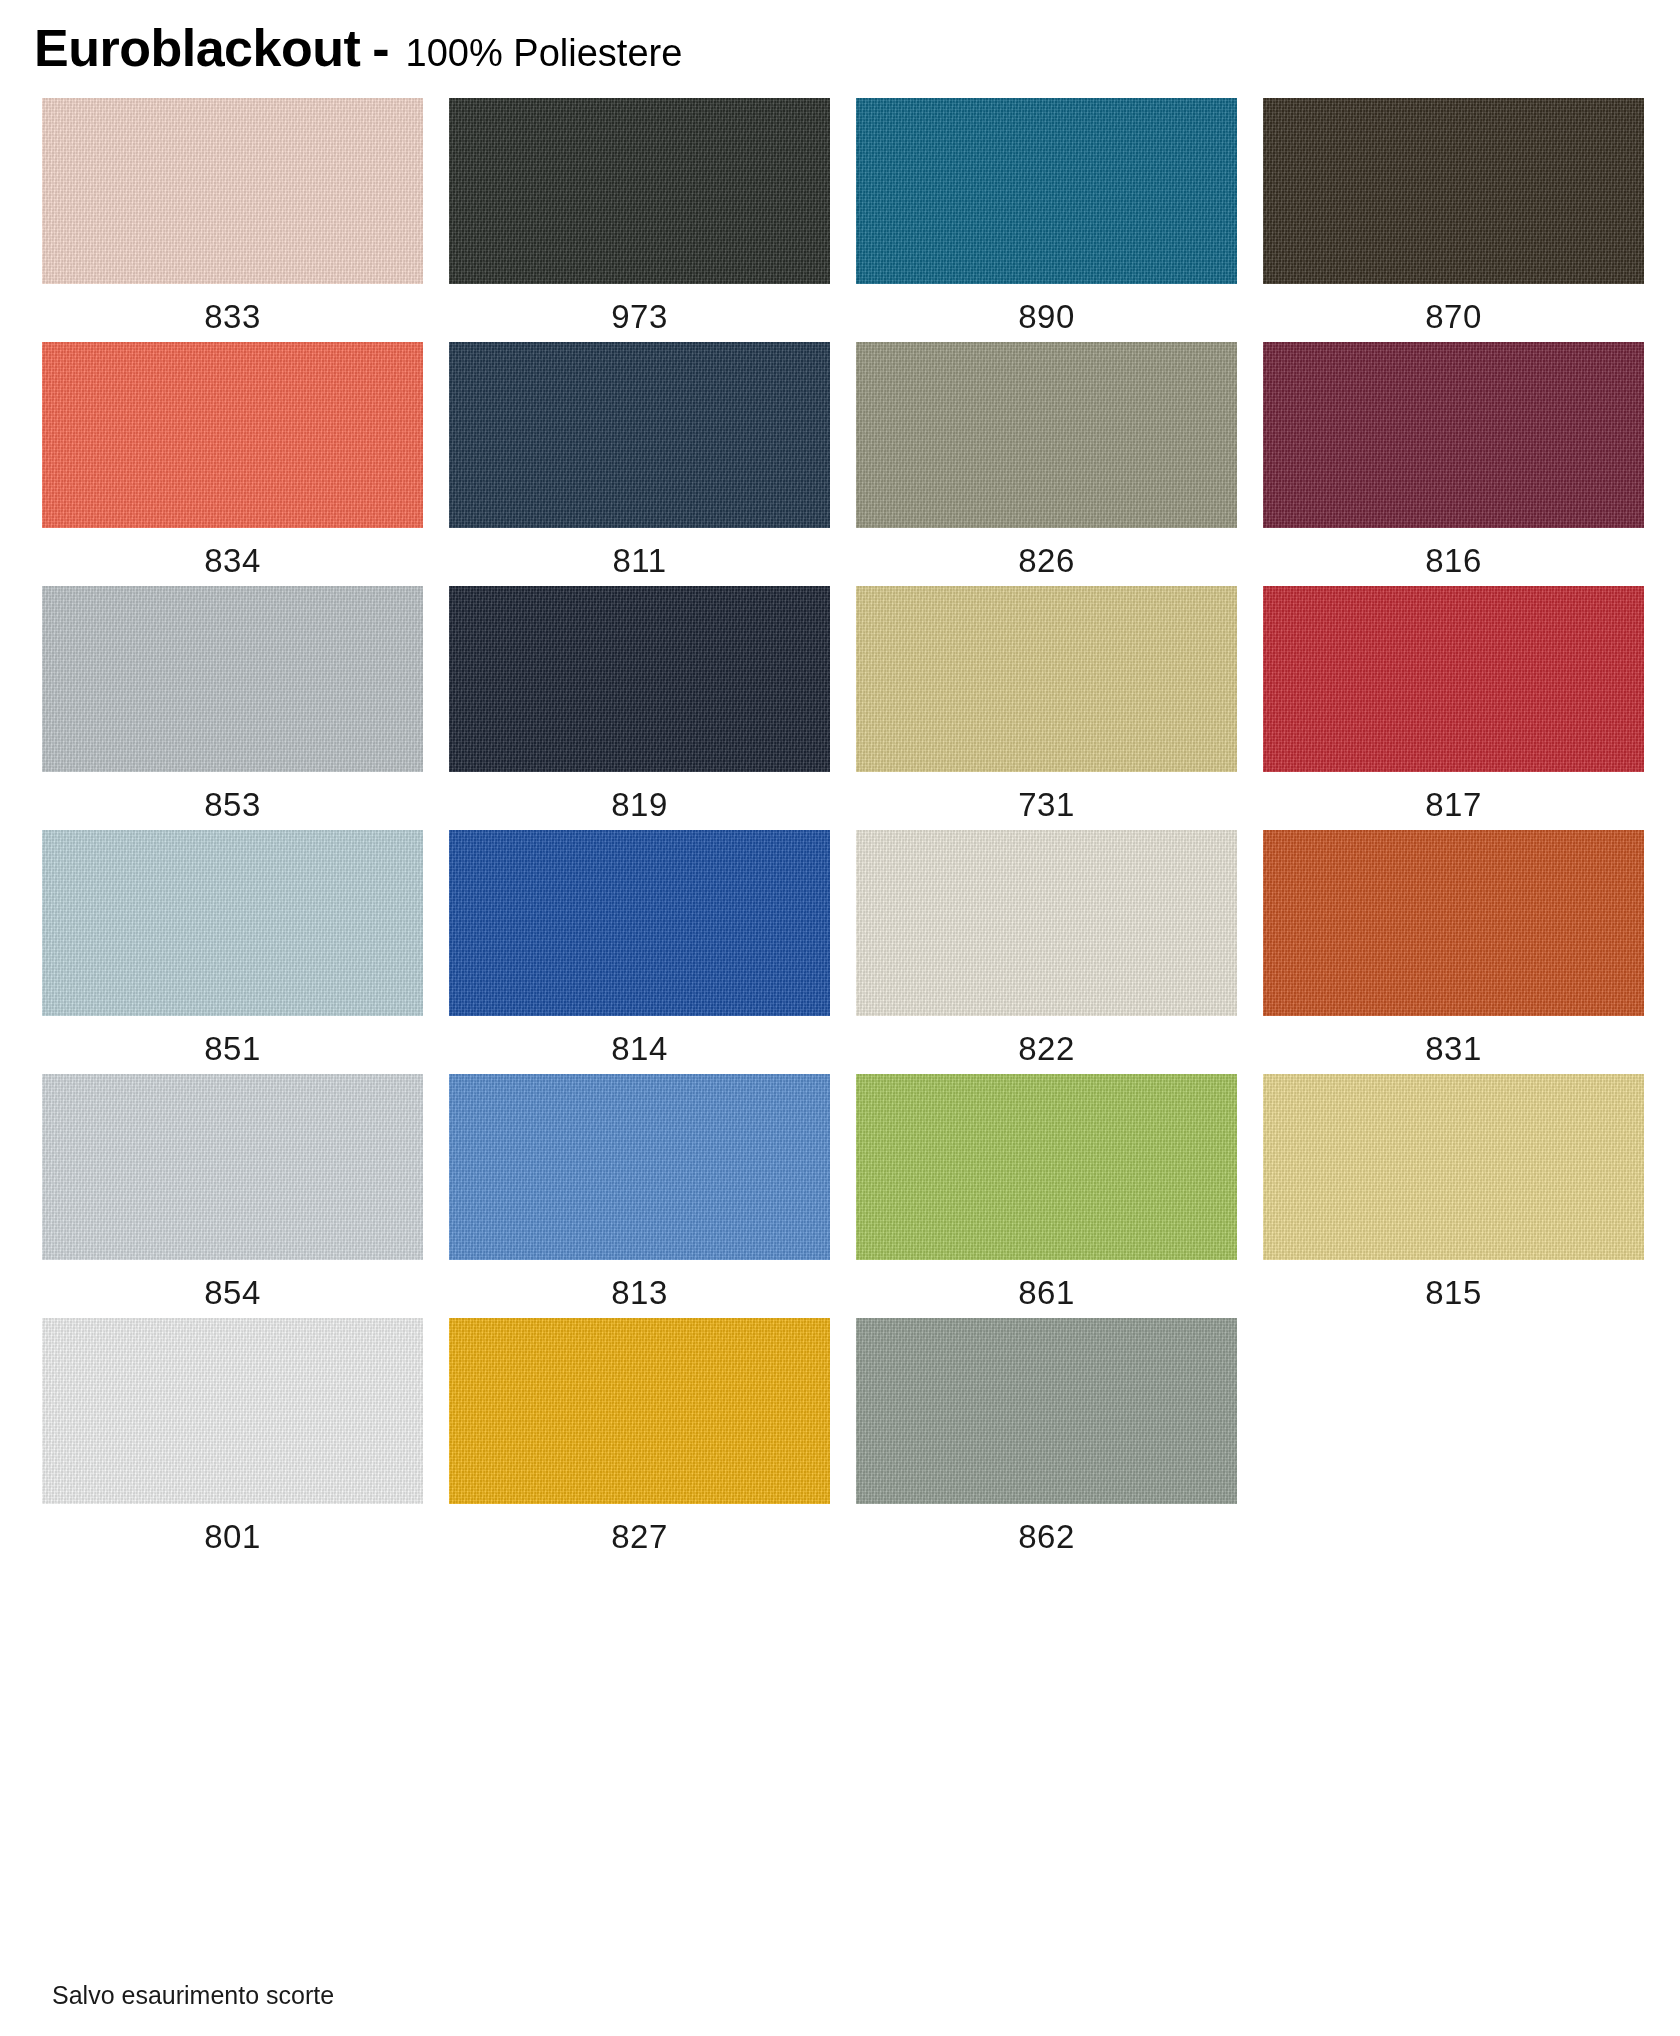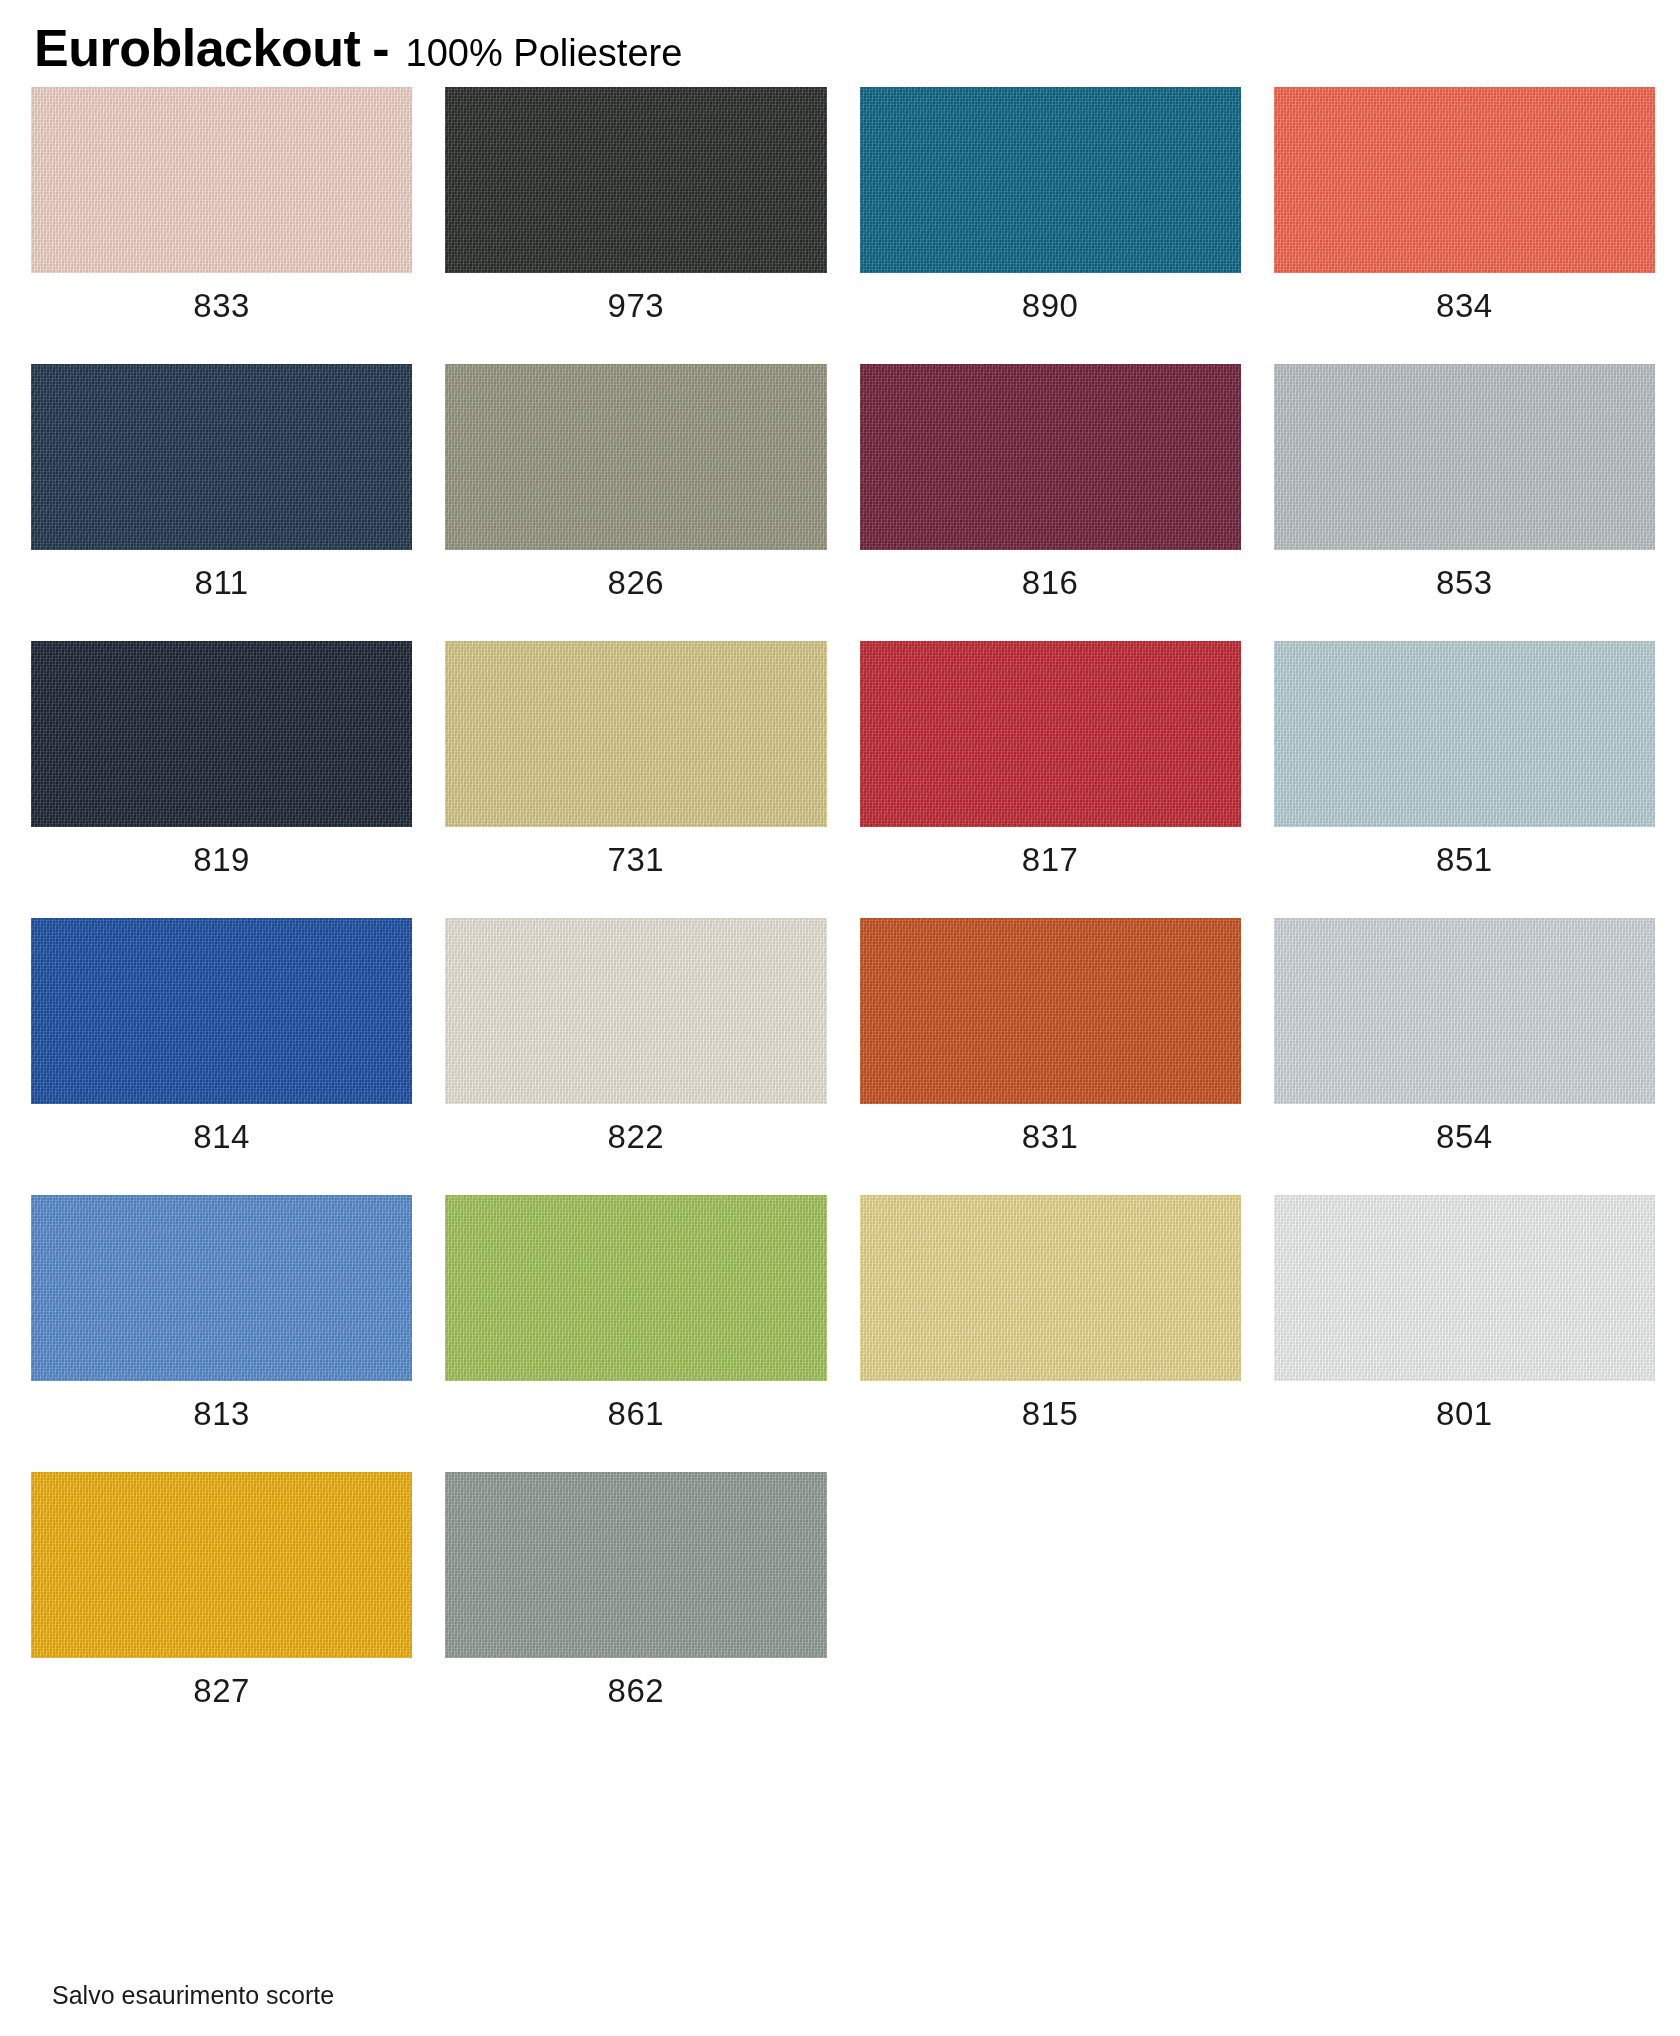--- a/index.html
+++ b/index.html
@@ -54,27 +54,26 @@
     font-size: 38px;
     font-weight: normal;
     line-height: 1;
     color: #000000;
     padding-left: 14px;
     white-space: pre;
   }
 
   
   .grid {
-    margin: 1px;
+    margin: 12px;
     padding: 0 24px 0 30px;
     display: grid;
     grid-template-columns: repeat(4, 1fr);
     column-gap: 26px;
     row-gap: 0;
-    gap: 33px;
   }
   .cell {
     display: flex;
     flex-direction: column;
     align-items: center;
     margin-bottom: 9px;
   }
   .swatch {
     width: 100%;
     height: 186px;
@@ -147,20 +146,24 @@
       </div>
       <div class="cell">
         <div class="swatch" style="background-color: rgb(43, 48, 43);"></div>
         <div class="swatch-label">973</div>
       </div>
       <div class="cell">
         <div class="swatch" style="background-color: rgb(16, 105, 138);"></div>
         <div class="swatch-label">890</div>
       </div>
       <div class="cell">
+        <div class="swatch" style="background-color: rgb(58, 49, 36);"></div>
+        <div class="swatch-label">870</div>
+      </div>
+      <div class="cell">
         <div class="swatch" style="background-color: rgb(250, 106, 82);"></div>
         <div class="swatch-label">834</div>
       </div>
       <div class="cell">
         <div class="swatch" style="background-color: rgb(35, 57, 79);"></div>
         <div class="swatch-label">811</div>
       </div>
       <div class="cell">
         <div class="swatch" style="background-color: rgb(155, 155, 132);"></div>
         <div class="swatch-label">826</div>

